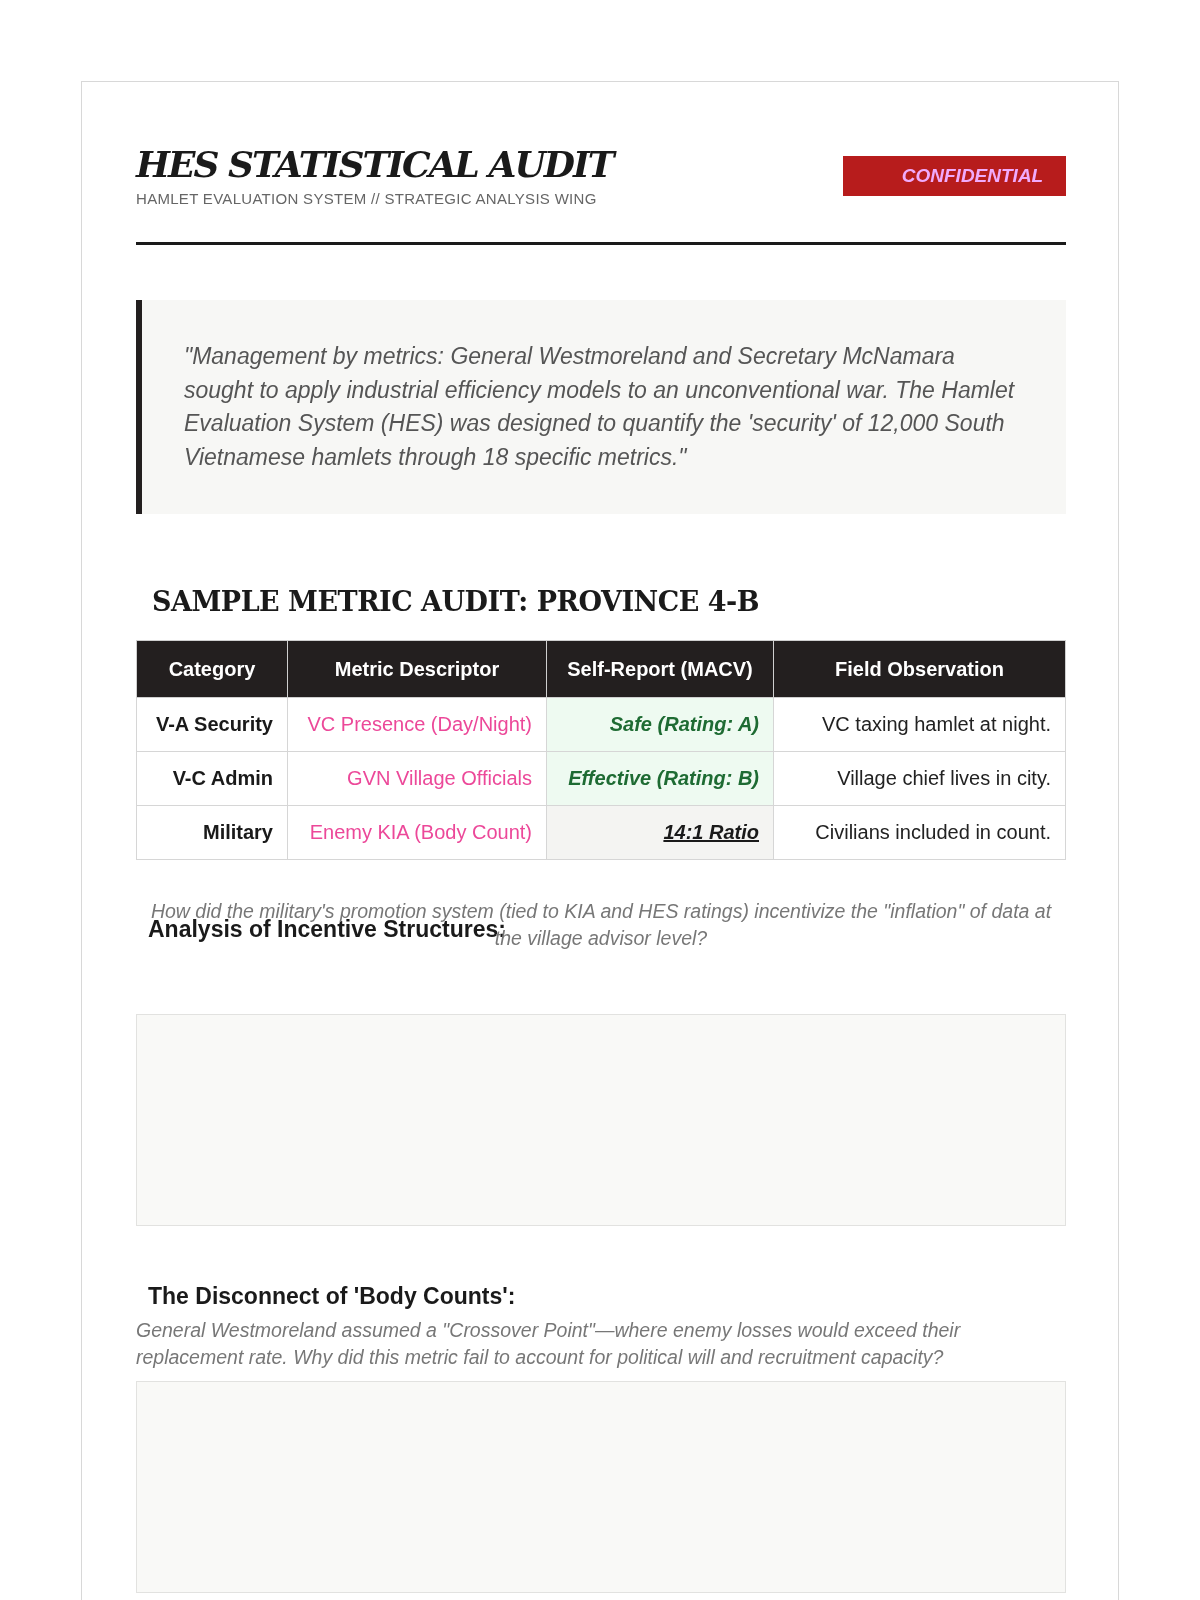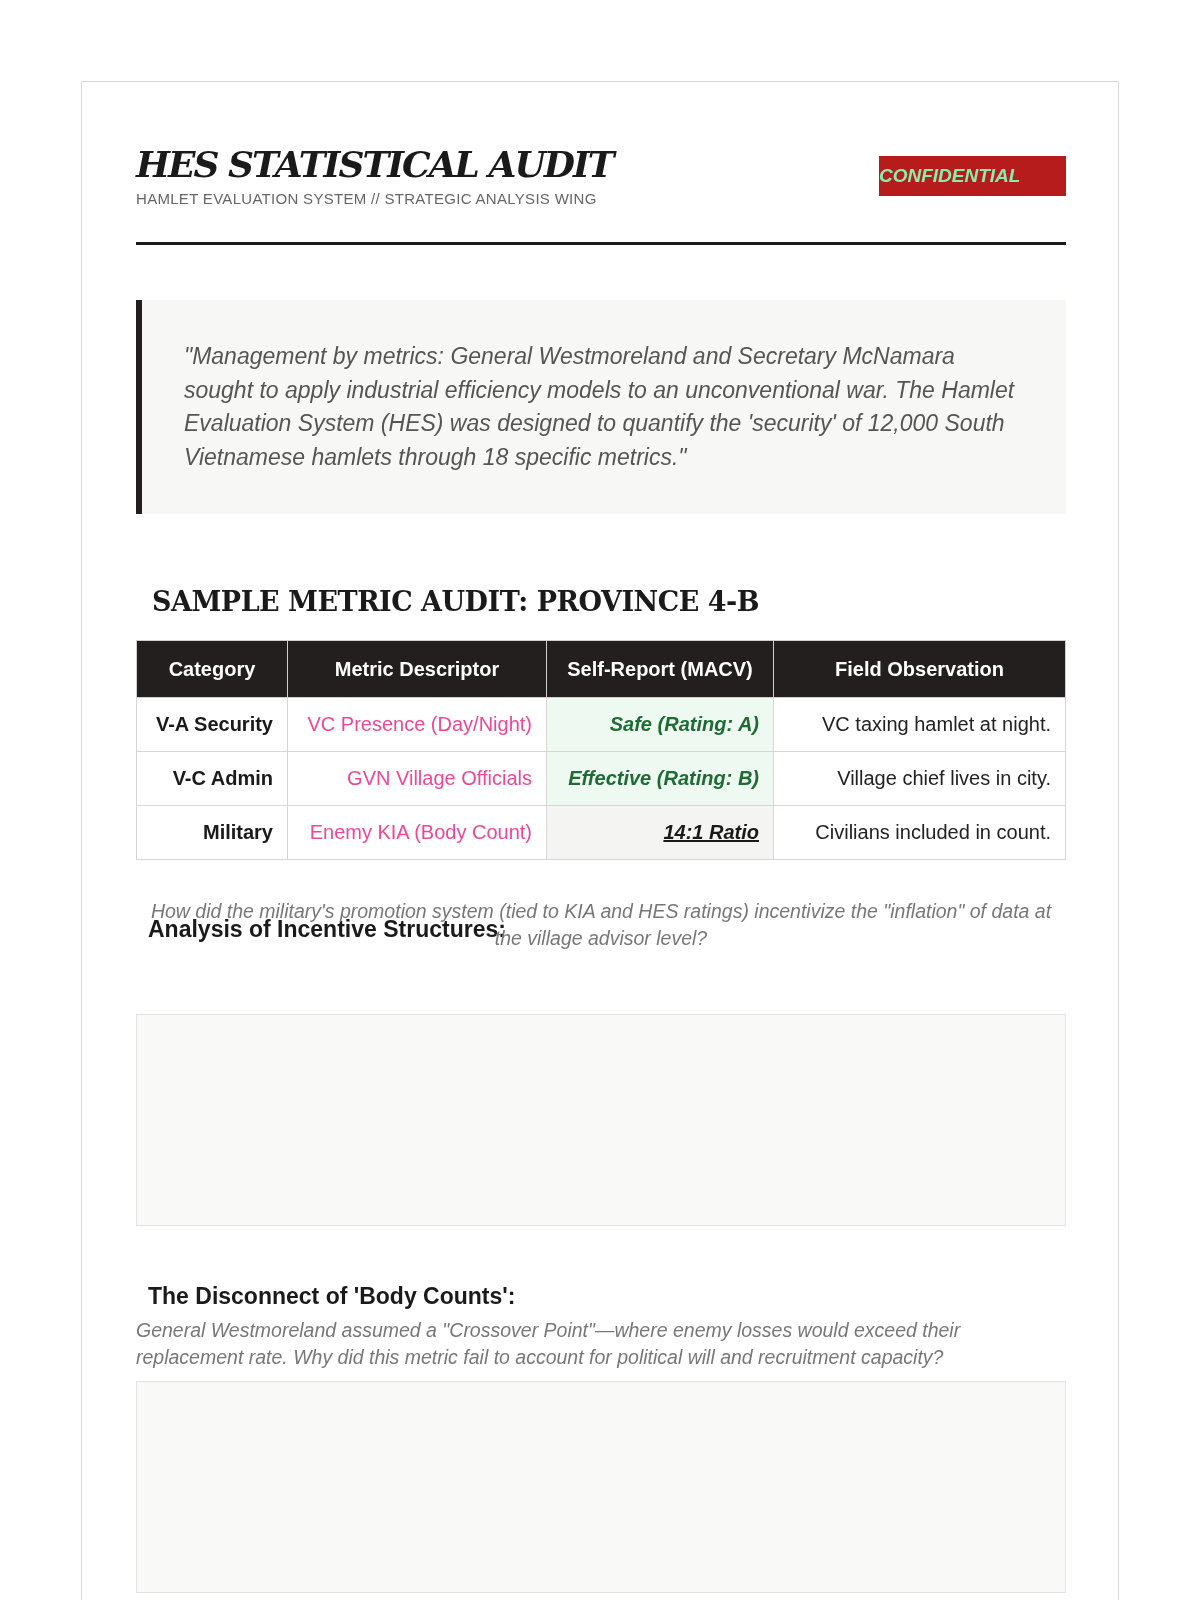--- a/index.html
+++ b/index.html
@@ -2,21 +2,21 @@
 <html><head>
 <meta charset="utf-8">
 <style>
   html, body { margin:0; padding:0; background:#ffffff; }
   body { width:1200px; height:1600px; position:relative; overflow:hidden; font-family:"Liberation Sans", sans-serif; color:#1a1a1a; }
   .page { position:absolute; left:81px; top:81px; width:1038px; height:1560px; border:1px solid #d8d8d8; background:#fff; box-sizing:border-box; }
   .inner { position:absolute; left:54px; top:0; width:930px; }
   .header { position:absolute; left:0; top:60px; width:930px; height:100px; border-bottom:3px solid #1a1a1a; }
   .title { position:absolute; left:0; top:0; margin:0; font-family:"DejaVu Serif", serif; font-weight:bold; font-style:italic; font-size:36px; letter-spacing:-2px; color:#1a1a1a; line-height:44px; }
   .subtitle { position:absolute; left:0; top:48px; font-family:Liberation Sans, sans-serif; font-size:15px; color:#666; letter-spacing:0.3px; }
-  .badge { position:absolute; right:0; top:14px; width:187px; height:40px; background:#b71c1c; color:#86efac; font-family:"Liberation Sans", sans-serif; font-weight:bold; font-style:italic; font-size:19px; line-height:40px; text-align:left; }
+  .badge { position:absolute; right:0; top:14px; width:187px; height:40px; background:#b71c1c; color:#f0abfc; font-family:"Liberation Sans", sans-serif; font-weight:bold; font-style:italic; font-size:19px; line-height:40px; text-align:center;padding-left:36px; }
   .quote { position:absolute; left:0; top:218px; width:930px; height:214px; background:#f7f7f5; border-left:6px solid #231f1f; box-sizing:border-box; padding:40px 40px 0 42px; font-family:"Liberation Sans", sans-serif; font-style:italic; font-size:23px; line-height:33.5px; color:#555; }
   .section-title { position:absolute; left:0; top:488px; margin:16px; font-family:"DejaVu Serif", serif; font-weight:bold; font-size:27px; color:#1a1a1a; letter-spacing:-0.5px; }
   table { position:absolute; left:0; top:558px; width:930px; border-collapse:collapse; font-family:"Liberation Sans", sans-serif; font-size:20px; }
   th { background:#231f1f; color:#fff; font-weight:bold; height:54px; border:1px solid #cfcfcf; text-align:center; font-size:20px; }
   td { height:54px; border:1px solid #d6d6d6; padding:0 14px; box-sizing:border-box;text-align:right; }
   td.cat { font-weight:bold; color:#1a1a1a; }
   td.desc { color:#ec4899; }
   td.self { color:#1e6b33; font-weight:bold; font-style:italic; background:#eefaf1; }
   td.self.neutral { background:#f4f4f2; color:#1a1a1a; text-decoration:underline; }
   td.obs { color:#222; }

